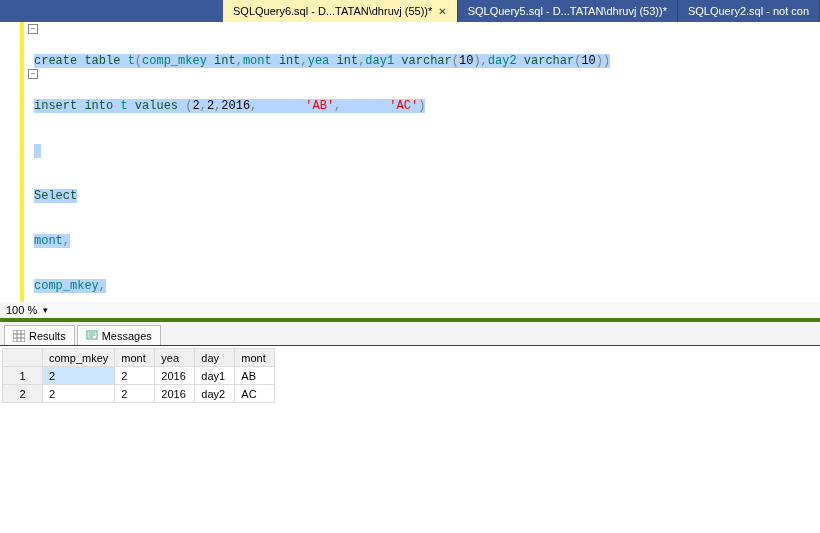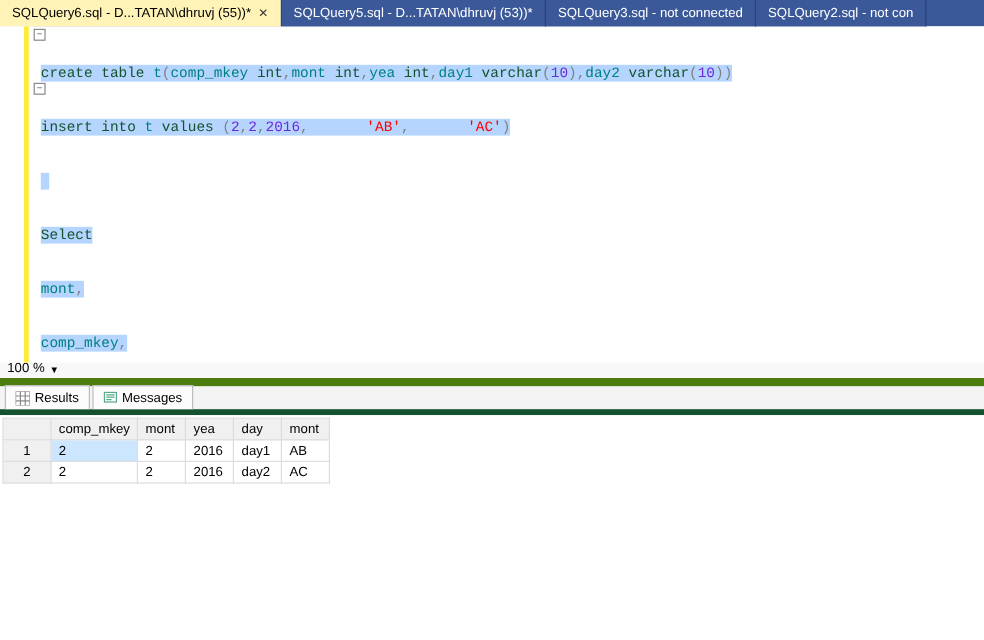--- a/index.html
+++ b/index.html
@@ -9,20 +9,21 @@
       background: #fff;
       width: 820px;
       height: 533px;
       overflow: hidden;
     }
     .tab-bar {
       display: flex;
       background: #3b5998;
       height: 22px;
       align-items: center;
+      justify-content: flex-end;
     }
     .tab {
       padding: 3px 10px;
       color: #fff;
       font-size: 11px;
       height: 22px;
       display: flex;
       align-items: center;
       cursor: pointer;
       background: #3b5998;
@@ -75,35 +76,35 @@
       line-height: 15px;
       padding: 2px 0;
       white-space: pre;
       overflow: hidden;
     }
     .codeline { height: 15px; padding-left: 6px; }
     .kw-blue { color: #14532d; }
     .kw-gray { color: #808080; }
     .kw-red { color: #ff0000; margin-left: 48px; }
     .kw-teal { color: #008080; }
-    .kw-black { color: #6d28d9; }
+    .kw-black { color: #000000; }
     .hl { background: #b5d5ff; }
     .zoom-bar {
       display: flex;
-      align-items: flex-end;
+      align-items: center;
       padding: 2px 6px;
       font-size: 11px;
-      border-bottom: 7px solid #4d7c0f;
+      border-bottom: 4px solid #4d7c0f;
       background: #f8f8f8;
       height: 20px;
     }
     .results-tabs {
       display: flex;
       align-items: flex-end;
-      border-bottom: 5px solid #14532d;
+      border-bottom: 1px solid #14532d;
       padding-left: 4px;
       padding-top: 3px;
       height: 24px;
       background: #f4f4f4;
     }
     .result-tab {
       display: flex;
       align-items: center;
       padding: 2px 8px;
       border: 1px solid #bbb;
@@ -149,23 +150,20 @@
 </head>
 <body>
 
 <div class="tab-bar">
   <div class="tab active">
     <span>SQLQuery6.sql - D...TATAN\dhruvj (55))*</span>
     <span class="tab-close">✕</span>
   </div>
   <div class="tab">
     <span>SQLQuery5.sql - D...TATAN\dhruvj (53))*</span>
-  </div>
-  <div class="tab">
-    <span>SQLQuery3.sql - not connected</span>
   </div>
   <div class="tab">
     <span>SQLQuery2.sql - not con</span>
   </div>
 </div>
 
 <div class="editor-container">
   <div class="gutter">
     <div class="line-marker">
       <div class="fold-box" style="top:2px;">−</div>

